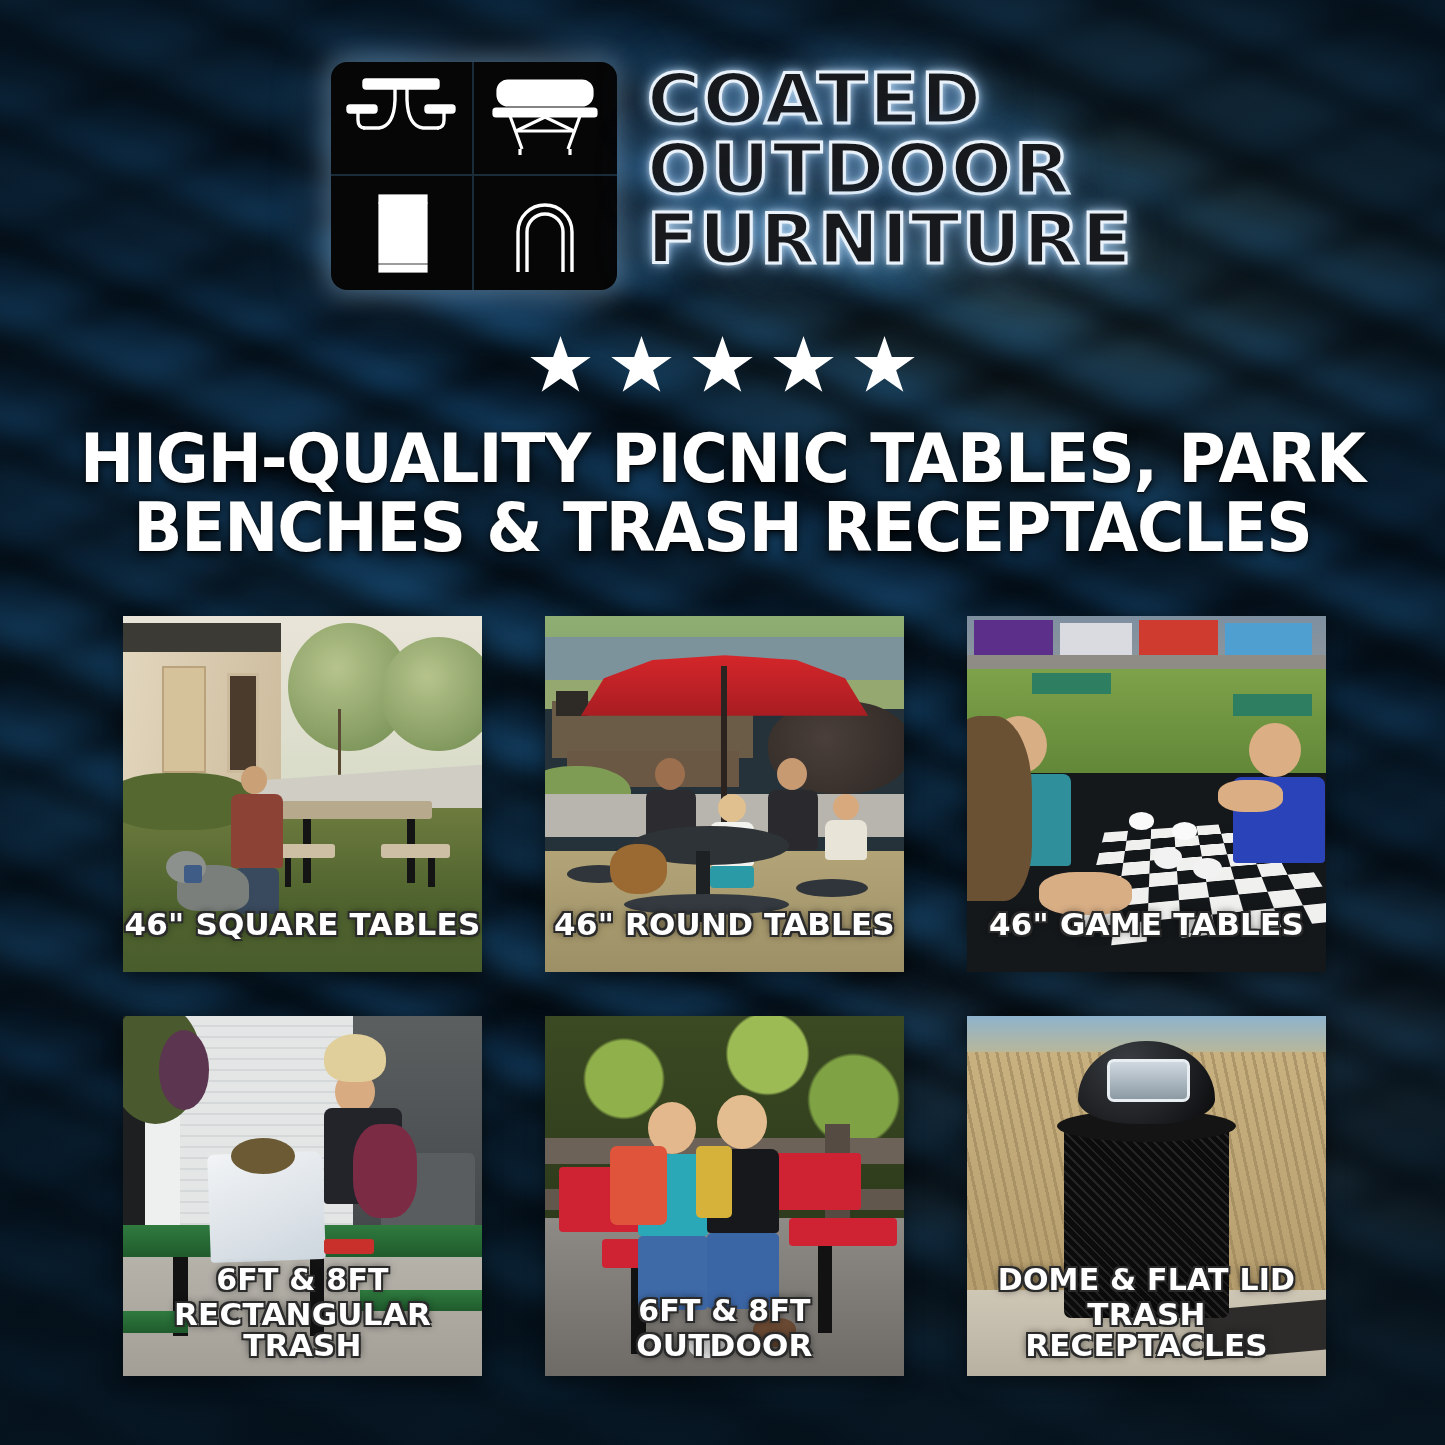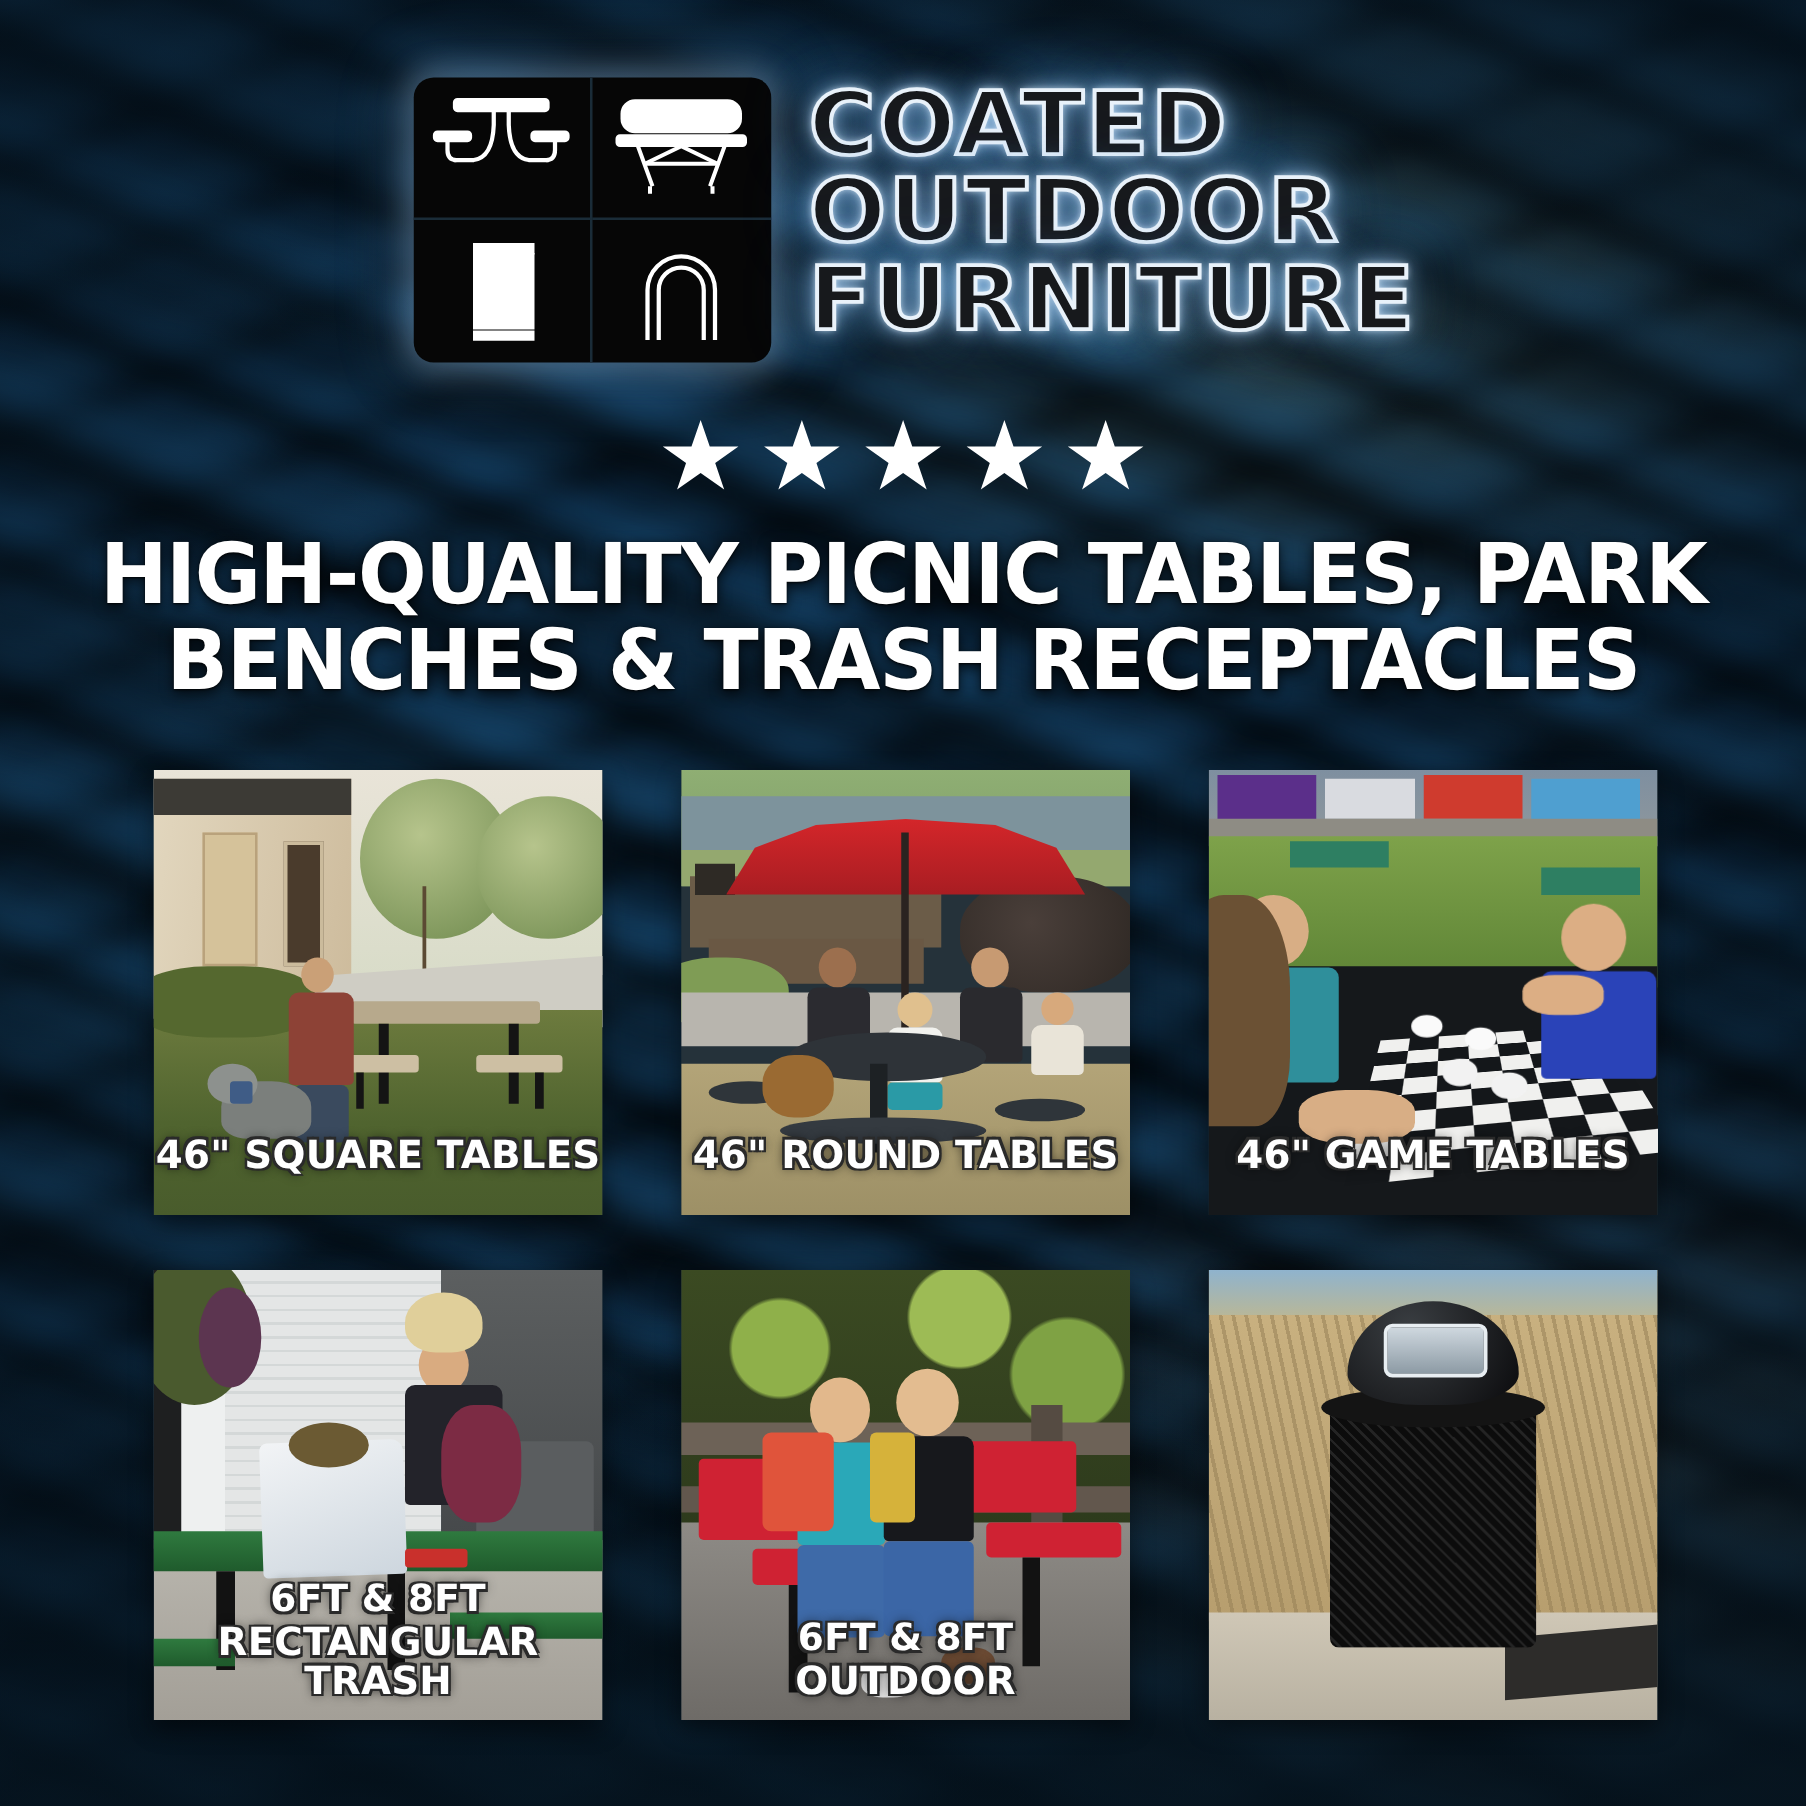--- a/index.html
+++ b/index.html
@@ -550,18 +550,20 @@
         <div class="sh s6-grass"></div>
         <div class="sh" style="left:0;top:0;width:100%;height:80%;background:repeating-linear-gradient(78deg,rgba(150,128,86,.55) 0 3px,rgba(0,0,0,0) 3px 10px);"></div>
         <div class="sh" style="left:0;top:0;width:100%;height:10%;background:linear-gradient(180deg,#8fb3cd,#b7b79a);"></div>
         <div class="sh s6-walk"></div>
         <div class="sh" style="left:66%;top:80%;width:40%;height:14%;background:#2d2c2a;transform:skewY(-5deg);"></div>
         <div class="sh s6-body" style="left:27%;top:31%;width:46%;height:53%;border-radius:3px 3px 7px 7px;"></div>
         <div class="sh" style="left:25%;top:26%;width:50%;height:9%;background:#141414;border-radius:50%;"></div>
         <div class="sh s6-dome" style="left:31%;top:7%;width:38%;height:23%;"></div>
         <div class="sh s6-slot" style="left:39%;top:12%;width:23%;height:12%;"></div>
         <div class="caption cap-2line">
+          <span class="cl">DOME &amp; FLAT LID</span>
+          <span class="cl">TRASH RECEPTACLES</span>
         </div>
       </div>
     </div>
 
   </div>
 </div>
 
 </body></html>

